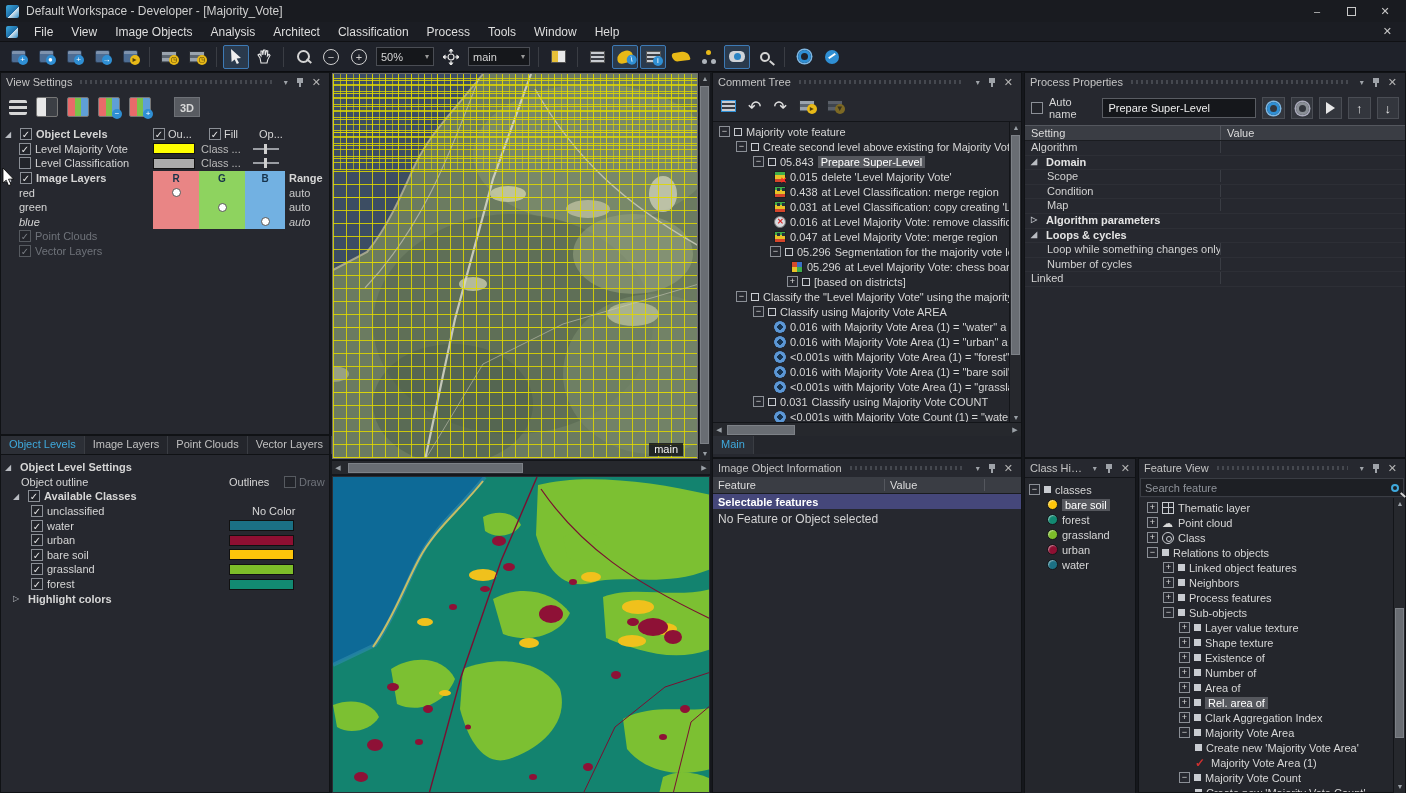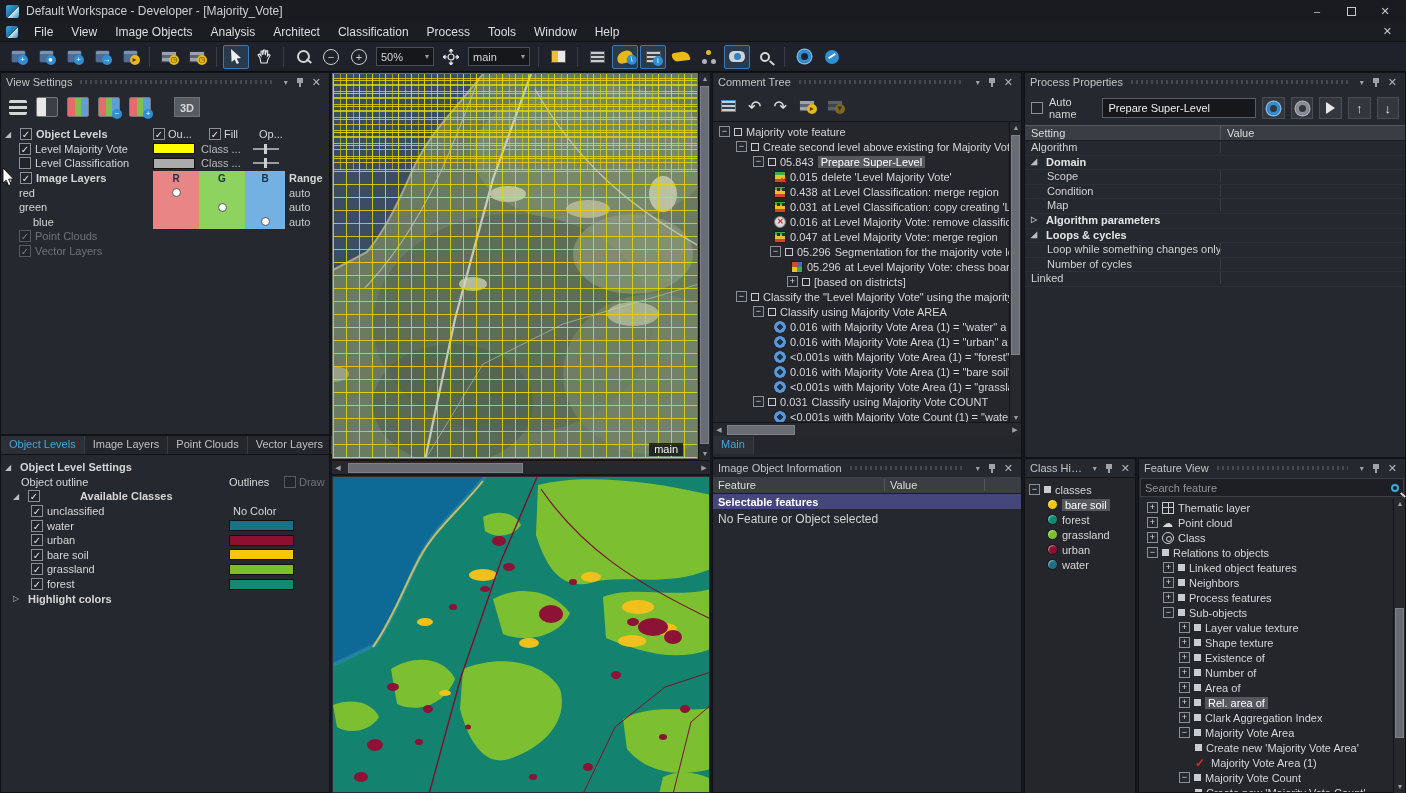--- a/index.html
+++ b/index.html
@@ -388,21 +388,21 @@
           <span class="lbl">green</span>
           <span class="chan-cell" style="left: 152px; width: 46px; background: rgb(233, 133, 133);"></span>
           <span class="chan-cell" style="left: 198px; width: 46px; background: rgb(142, 211, 95);">
             <span class="radio"></span>
           </span>
           <span class="chan-cell" style="left: 244px; width: 40px; background: rgb(114, 177, 226);"></span>
           <span class="vs-abs" style="left: 288px;">
             <span style="color: rgb(201, 201, 201);">auto</span>
           </span>
         </div>
-        <div class="vs-row" style="padding-left: 32px;">
+        <div class="vs-row" style="padding-left: 18px; font-style: italic;">
           <span class="lbl">blue</span>
           <span class="chan-cell" style="left: 152px; width: 46px; background: rgb(233, 133, 133);"></span>
           <span class="chan-cell" style="left: 198px; width: 46px; background: rgb(142, 211, 95);"></span>
           <span class="chan-cell" style="left: 244px; width: 40px; background: rgb(114, 177, 226);">
             <span class="radio"></span>
           </span>
           <span class="vs-abs" style="left: 288px;">
             <span style="color: rgb(201, 201, 201);">auto</span>
           </span>
         </div>
@@ -440,26 +440,26 @@
             <span>Outlines</span>
           </span>
           <span class="vs-abs" style="left: 283px;">
             <span class="cb dis"></span>
             <span style="color: rgb(111, 115, 122);">Draw</span>
           </span>
         </div>
         <div class="vs-row" style="padding-left: 12px;">
           <span class="tri">◢</span>
           <span class="cb">✓</span>
-          <span class="lbl" style="font-weight: bold; margin-left: 36px;">Available Classes</span>
+          <span class="lbl" style="font-weight: bold;">Available Classes</span>
         </div>
         <div class="vs-row" style="padding-left: 30px;">
           <span class="cb">✓</span>
           <span class="lbl">unclassified</span>
-          <span class="vs-abs" style="left: 216px; padding-left: 16px;">
+          <span class="vs-abs" style="left: 235px; padding-left: 16px;">
             <span>No Color</span>
           </span>
         </div>
         <div class="vs-row" style="padding-left: 30px;">
           <span class="cb">✓</span>
           <span class="lbl">water</span>
           <span class="vs-abs" style="left: 228px;">
             <span class="swatch" style="width: 65px; background: rgb(27, 112, 132);"></span>
           </span>
         </div>

